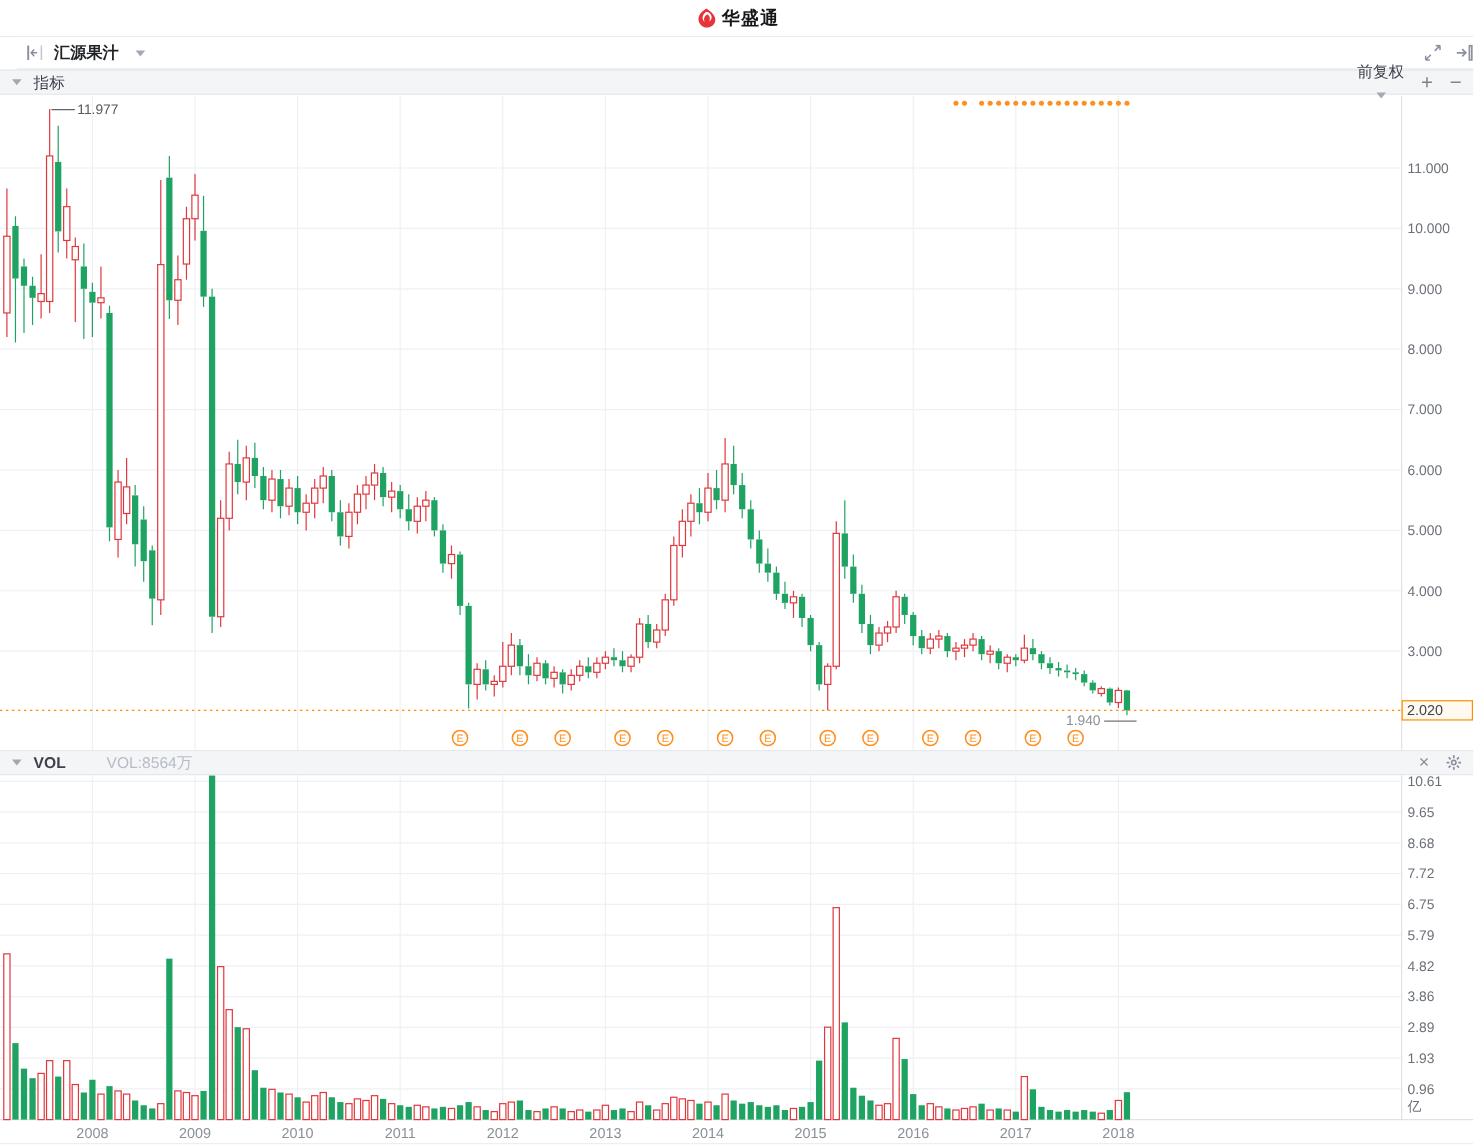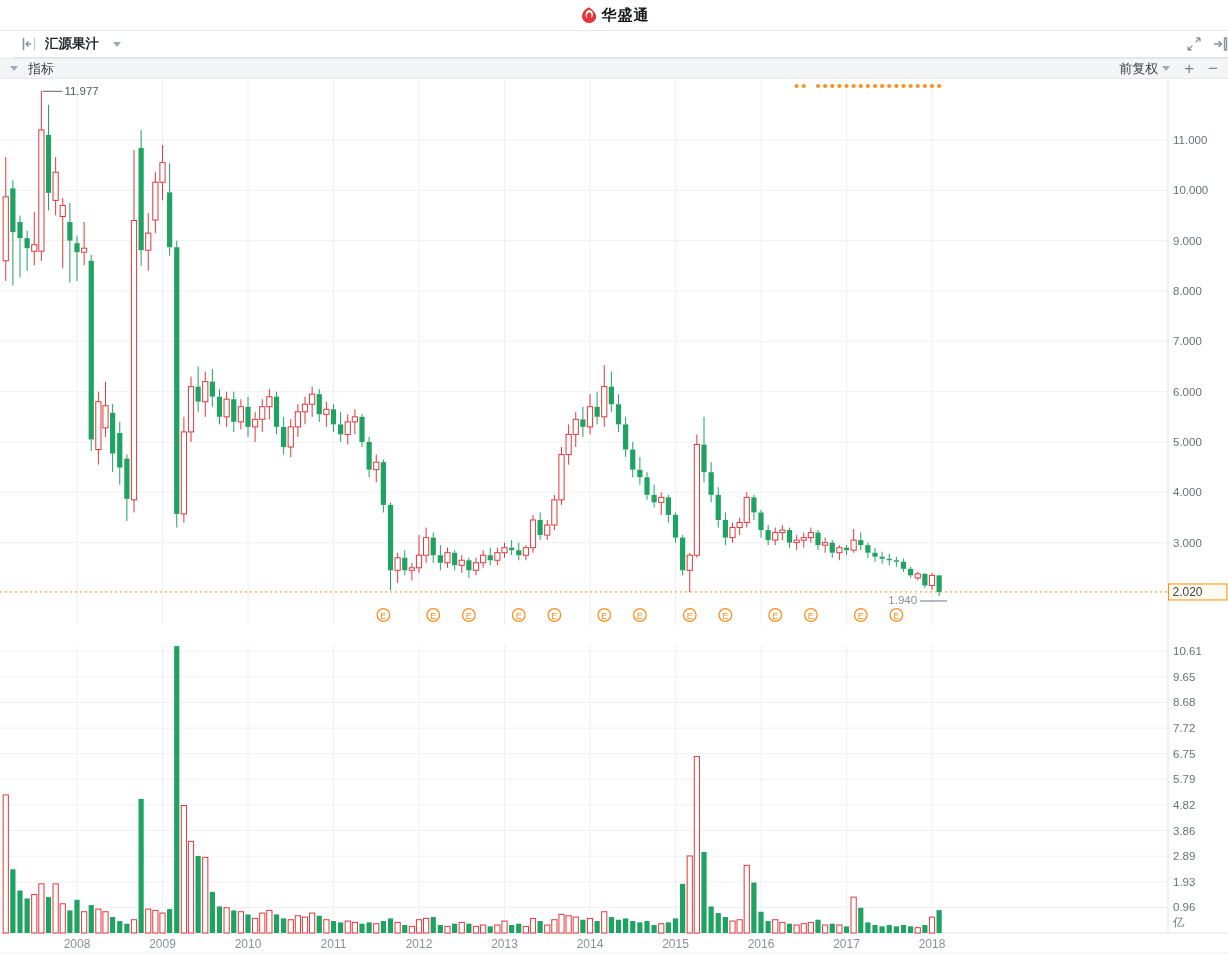--- a/index.html
+++ b/index.html
@@ -23,21 +23,21 @@
   .iconbtn{display:inline-flex;align-items:center;justify-content:center;cursor:pointer;color:#8a90a0;}
 
   
   .subbar{position:absolute;left:0;width:1228px;height:21px;background:#f4f5f7;
     border-top:1px solid #e6e8eb;border-bottom:1px solid #e6e8eb;box-sizing:border-box;
     display:flex;align-items:center;padding:0 10px;z-index:5;}
   .subbar .lbl{font-size:13px;color:#3c414a;margin-left:10px;}
   .subbar .lbl.bold{font-weight:bold;}
   .subbar .dim{font-size:13px;color:#b6bcc6;margin-left:34px;}
   .subbar .right{margin-left:auto;display:flex;align-items:center;gap:14px;}
-  .subbar .adj{font-size:13px;color:#3c414a;cursor:pointer;display:flex;align-items:center;gap:4px;}
+  .subbar .adj{font-size:13px;color:#3c414a;cursor:pointer;display:flex;align-items:center;gap:4px;flex-direction:column;}
   .pm{font-size:17px;color:#7c828c;line-height:1;cursor:pointer;font-weight:400;}
   .xclose{font-size:15px;color:#8a90a0;cursor:pointer;line-height:1;}
   .caret-down{width:0;height:0;border:4px solid transparent;border-top:5px solid #a3a9b3;display:inline-block;margin-top:4px;cursor:pointer;}
   #indicatorBar{top:58px;}
   #volBar{top:625px;}
 
   #chart{position:absolute;left:0;top:80px;z-index:1;display:block;}
 </style>
 </head>
 <body>
@@ -782,13 +782,27 @@
         <circle cx="896.375" cy="6" r="2.1" fill="#ff8f1f"></circle>
         <circle cx="903.5" cy="6" r="2.1" fill="#ff8f1f"></circle>
         <circle cx="910.625" cy="6" r="2.1" fill="#ff8f1f"></circle>
         <circle cx="917.75" cy="6" r="2.1" fill="#ff8f1f"></circle>
         <circle cx="924.875" cy="6" r="2.1" fill="#ff8f1f"></circle>
         <circle cx="932" cy="6" r="2.1" fill="#ff8f1f"></circle>
         <circle cx="939.125" cy="6" r="2.1" fill="#ff8f1f"></circle>
       </g>
     </svg>
 
+  <div class="subbar" id="volBar">
+    <span class="caret-down"></span>
+    <span class="lbl bold">VOL</span>
+    <span class="dim">VOL:8564万</span>
+    <div class="right">
+      <span class="xclose">×</span>
+      <span class="iconbtn">
+        <svg width="13" height="13" viewBox="0 0 14 14" fill="none" stroke="#8a90a0">
+          <circle cx="7" cy="7" r="2" stroke-width="1.4"></circle>
+          <path d="M7 0.5 V3 M7 11 V13.5 M0.5 7 H3 M11 7 H13.5 M2.4 2.4 L4.2 4.2 M9.8 9.8 L11.6 11.6 M11.6 2.4 L9.8 4.2 M4.2 9.8 L2.4 11.6" stroke-width="1.6"></path>
+        </svg>
+      </span>
+    </div>
+  </div>
 </div>
 
 </body></html>

